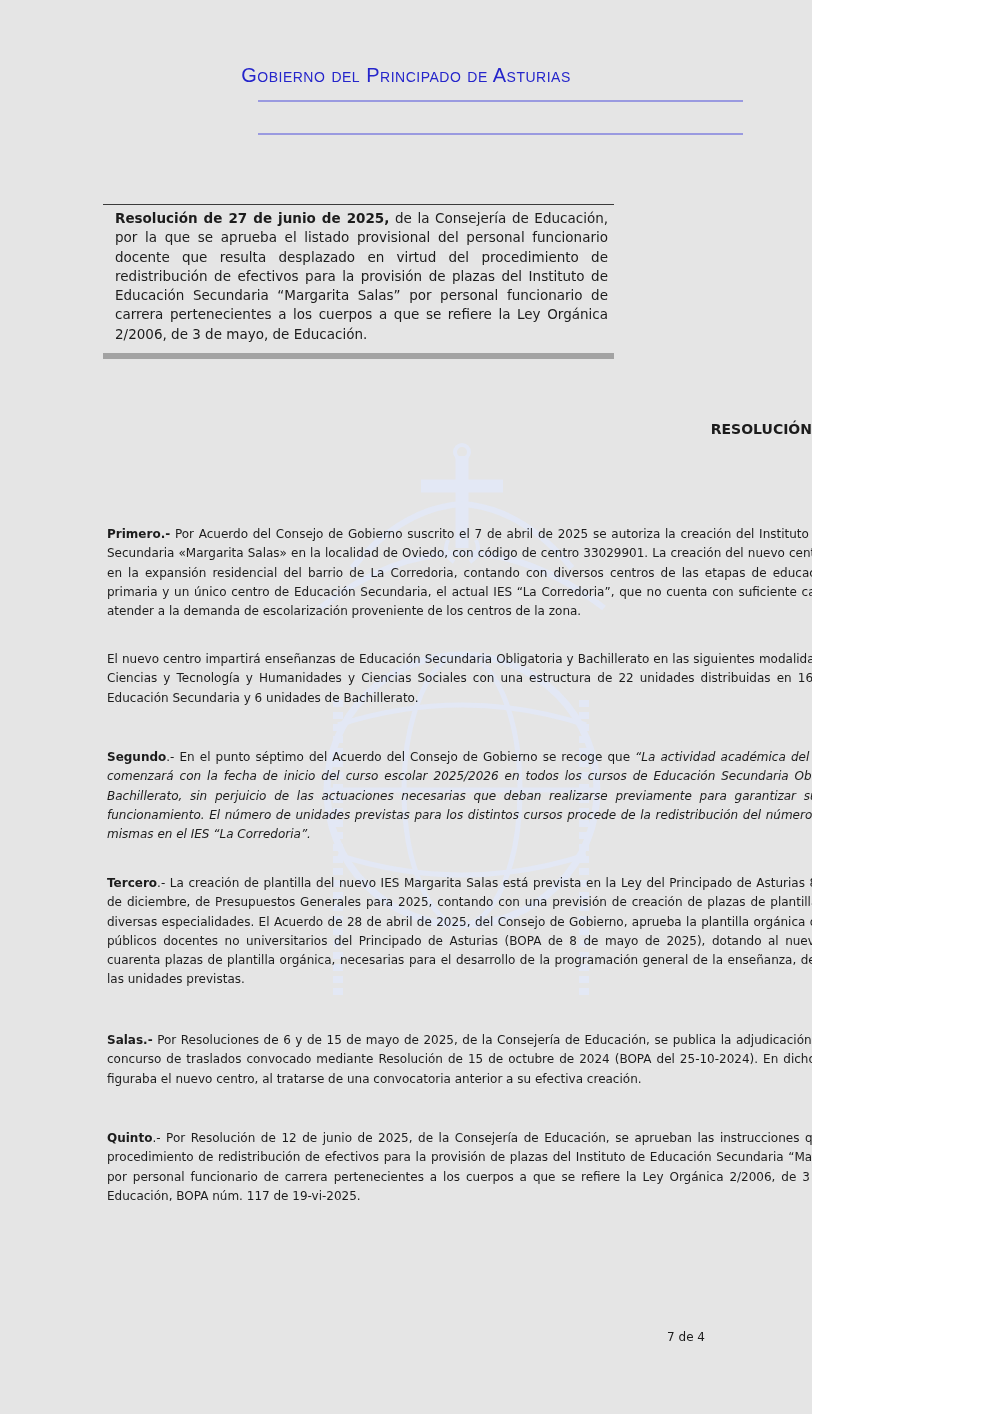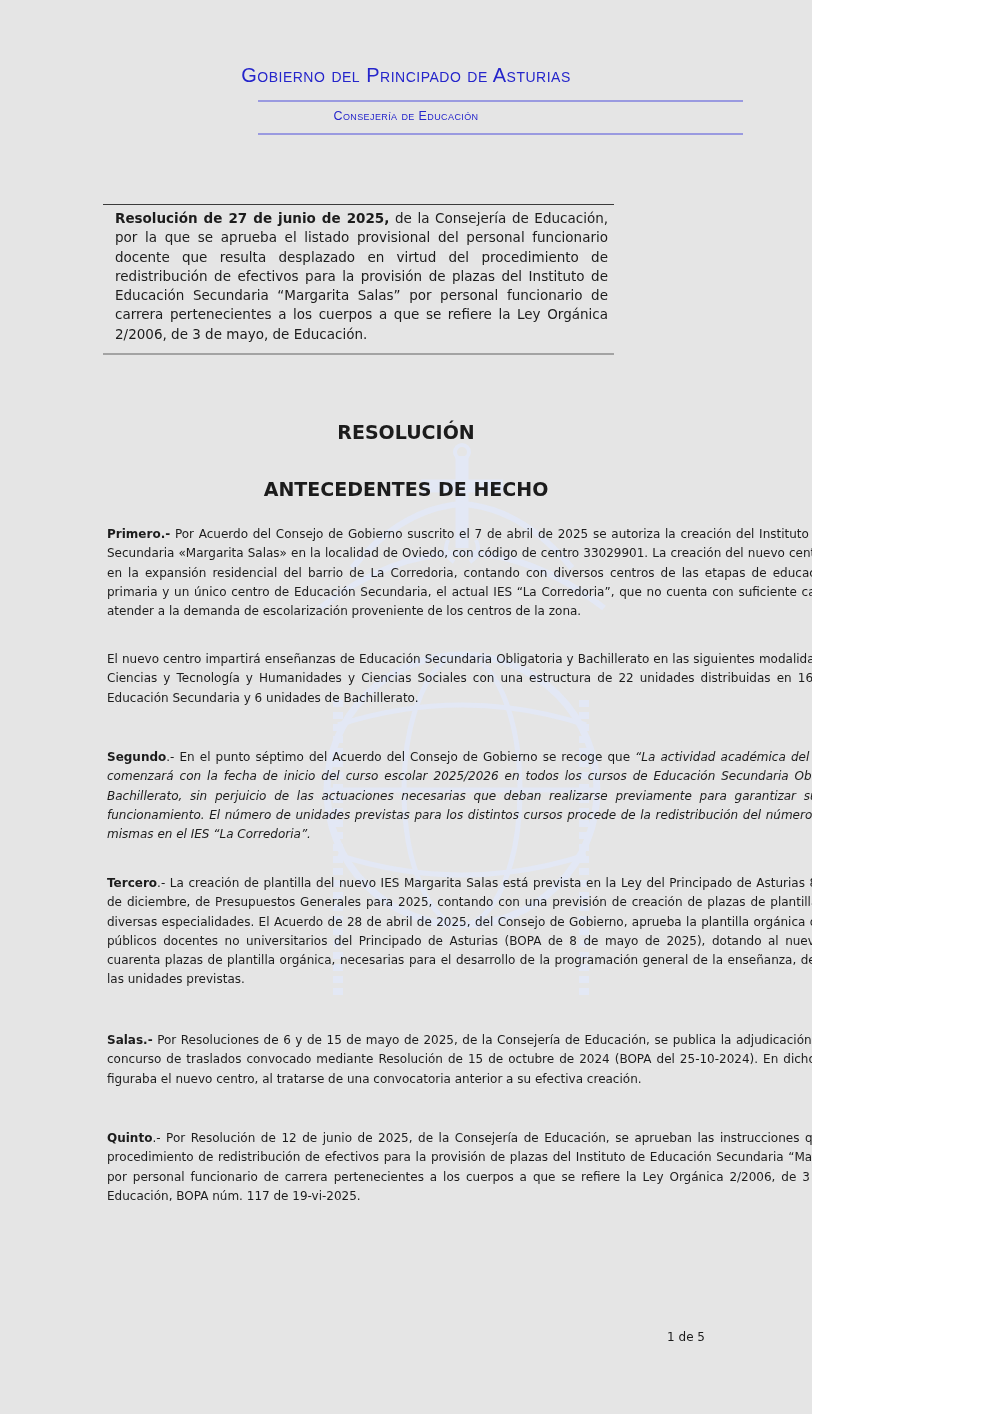--- a/index.html
+++ b/index.html
@@ -42,36 +42,36 @@
     letter-spacing: 0.4px;
     color: #2525cb;
     z-index: 2;
   }
   
   .summary-box {
     position: absolute;
     top: 204px; left: 103px; width: 511px;
     box-sizing: border-box;
     border-top: 1px solid #3a3a3a;
-    border-bottom: 2px solid #a3a3a3;
+    border-bottom: 6px solid #a3a3a3;
     padding: 4px 6px 9px 12px;
     z-index: 2;
   }
   .summary-box p {
     margin: 0;
     font-size: 13.5px;
     line-height: 19.3px;
     text-align: justify;
   }
   
   .center-heading {
     position: absolute;
     left: 0; width: 100%;
-    text-align: center;
-    font-size: 19px;
+    text-align: right;
+    font-size: 14px;
     font-weight: bold;
     z-index: 2;
   }
   .h-resolucion { top: 421px; }
   .h-antecedentes { top: 478px; }
   
   .para {
     position: absolute;
     left: 107px; width: 788px;
     margin: 0;
@@ -125,37 +125,35 @@
       <path d="M37 350 H 307" stroke-width="5"></path>
       <path d="M48 285 Q 172 245 296 285 M48 415 Q 172 455 296 415" stroke-width="5"></path>
 
       <path d="M48 260 V 560" stroke-width="10" stroke-dasharray="7 5"></path>
       <path d="M294 260 V 560" stroke-width="10" stroke-dasharray="7 5"></path>
     </g>
   </svg>
 
   <div class="gov-title">Gobierno del Principado de Asturias</div>
   <div class="hrule hrule-top"></div>
-  <div class="dept-title">Consejería de Educación</div>
   <div class="hrule hrule-bottom"></div>
 
   <section class="summary-box">
     <p><b>Resolución de 27 de junio de 2025,</b><span> de la Consejería de Educación, por la que se aprueba el listado provisional del personal funcionario docente que resulta desplazado en virtud del procedimiento de redistribución de efectivos para la provisión de plazas del Instituto de Educación Secundaria “Margarita Salas” por personal funcionario de carrera pertenecientes a los cuerpos a que se refiere la Ley Orgánica 2/2006, de 3 de mayo, de Educación.</span></p>
   </section>
 
   <div class="center-heading h-resolucion">RESOLUCIÓN</div>
-  <div class="center-heading h-antecedentes">ANTECEDENTES DE HECHO</div>
 
   <p class="para p1"><b>Primero.-</b><span> Por Acuerdo del Consejo de Gobierno suscrito el 7 de abril de 2025 se autoriza la creación del Instituto de Educación Secundaria «Margarita Salas» en la localidad de Oviedo, con código de centro 33029901. La creación del nuevo centro trae causa en la expansión residencial del barrio de La Corredoria, contando con diversos centros de las etapas de educación infantil y primaria y un único centro de Educación Secundaria, el actual IES “La Corredoria”, que no cuenta con suficiente capacidad para atender a la demanda de escolarización proveniente de los centros de la zona.</span></p>
 
   <p class="para p2"><span>El nuevo centro impartirá enseñanzas de Educación Secundaria Obligatoria y Bachillerato en las siguientes modalidades: General, Ciencias y Tecnología y Humanidades y Ciencias Sociales con una estructura de 22 unidades distribuidas en 16 unidades de Educación Secundaria y 6 unidades de Bachillerato.</span></p>
 
   <p class="para p3"><b>Segundo</b><span>.- En el punto séptimo del Acuerdo del Consejo de Gobierno se recoge que </span><i>“La actividad académica del nuevo centro comenzará con la fecha de inicio del curso escolar 2025/2026 en todos los cursos de Educación Secundaria Obligatoria y de Bachillerato, sin perjuicio de las actuaciones necesarias que deban realizarse previamente para garantizar su entrada en funcionamiento. El número de unidades previstas para los distintos cursos procede de la redistribución del número actual de las mismas en el IES “La Corredoria”.</i></p>
 
   <p class="para p4"><b>Tercero</b><span>.- La creación de plantilla del nuevo IES Margarita Salas está prevista en la Ley del Principado de Asturias 8/2024, de 27 de diciembre, de Presupuestos Generales para 2025, contando con una previsión de creación de plazas de plantilla orgánica de diversas especialidades. El Acuerdo de 28 de abril de 2025, del Consejo de Gobierno, aprueba la plantilla orgánica de los centros públicos docentes no universitarios del Principado de Asturias (BOPA de 8 de mayo de 2025), dotando al nuevo centro con cuarenta plazas de plantilla orgánica, necesarias para el desarrollo de la programación general de la enseñanza, de acuerdo con las unidades previstas.</span></p>
 
   <p class="para p5"><b>Salas.-</b><span> Por Resoluciones de 6 y de 15 de mayo de 2025, de la Consejería de Educación, se publica la adjudicación definitiva del concurso de traslados convocado mediante Resolución de 15 de octubre de 2024 (BOPA del 25-10-2024). En dicho concurso no figuraba el nuevo centro, al tratarse de una convocatoria anterior a su efectiva creación.</span></p>
 
   <p class="para p6"><b>Quinto</b><span>.- Por Resolución de 12 de junio de 2025, de la Consejería de Educación, se aprueban las instrucciones que regulan el procedimiento de redistribución de efectivos para la provisión de plazas del Instituto de Educación Secundaria “Margarita Salas” por personal funcionario de carrera pertenecientes a los cuerpos a que se refiere la Ley Orgánica 2/2006, de 3 de mayo, de Educación, BOPA núm. 117 de 19-vi-2025.</span></p>
 
-  <div class="footer-page">1 de 5</div>
+  <div class="footer-page">7 de 4</div>
 
 </div>
 
 </body></html>

